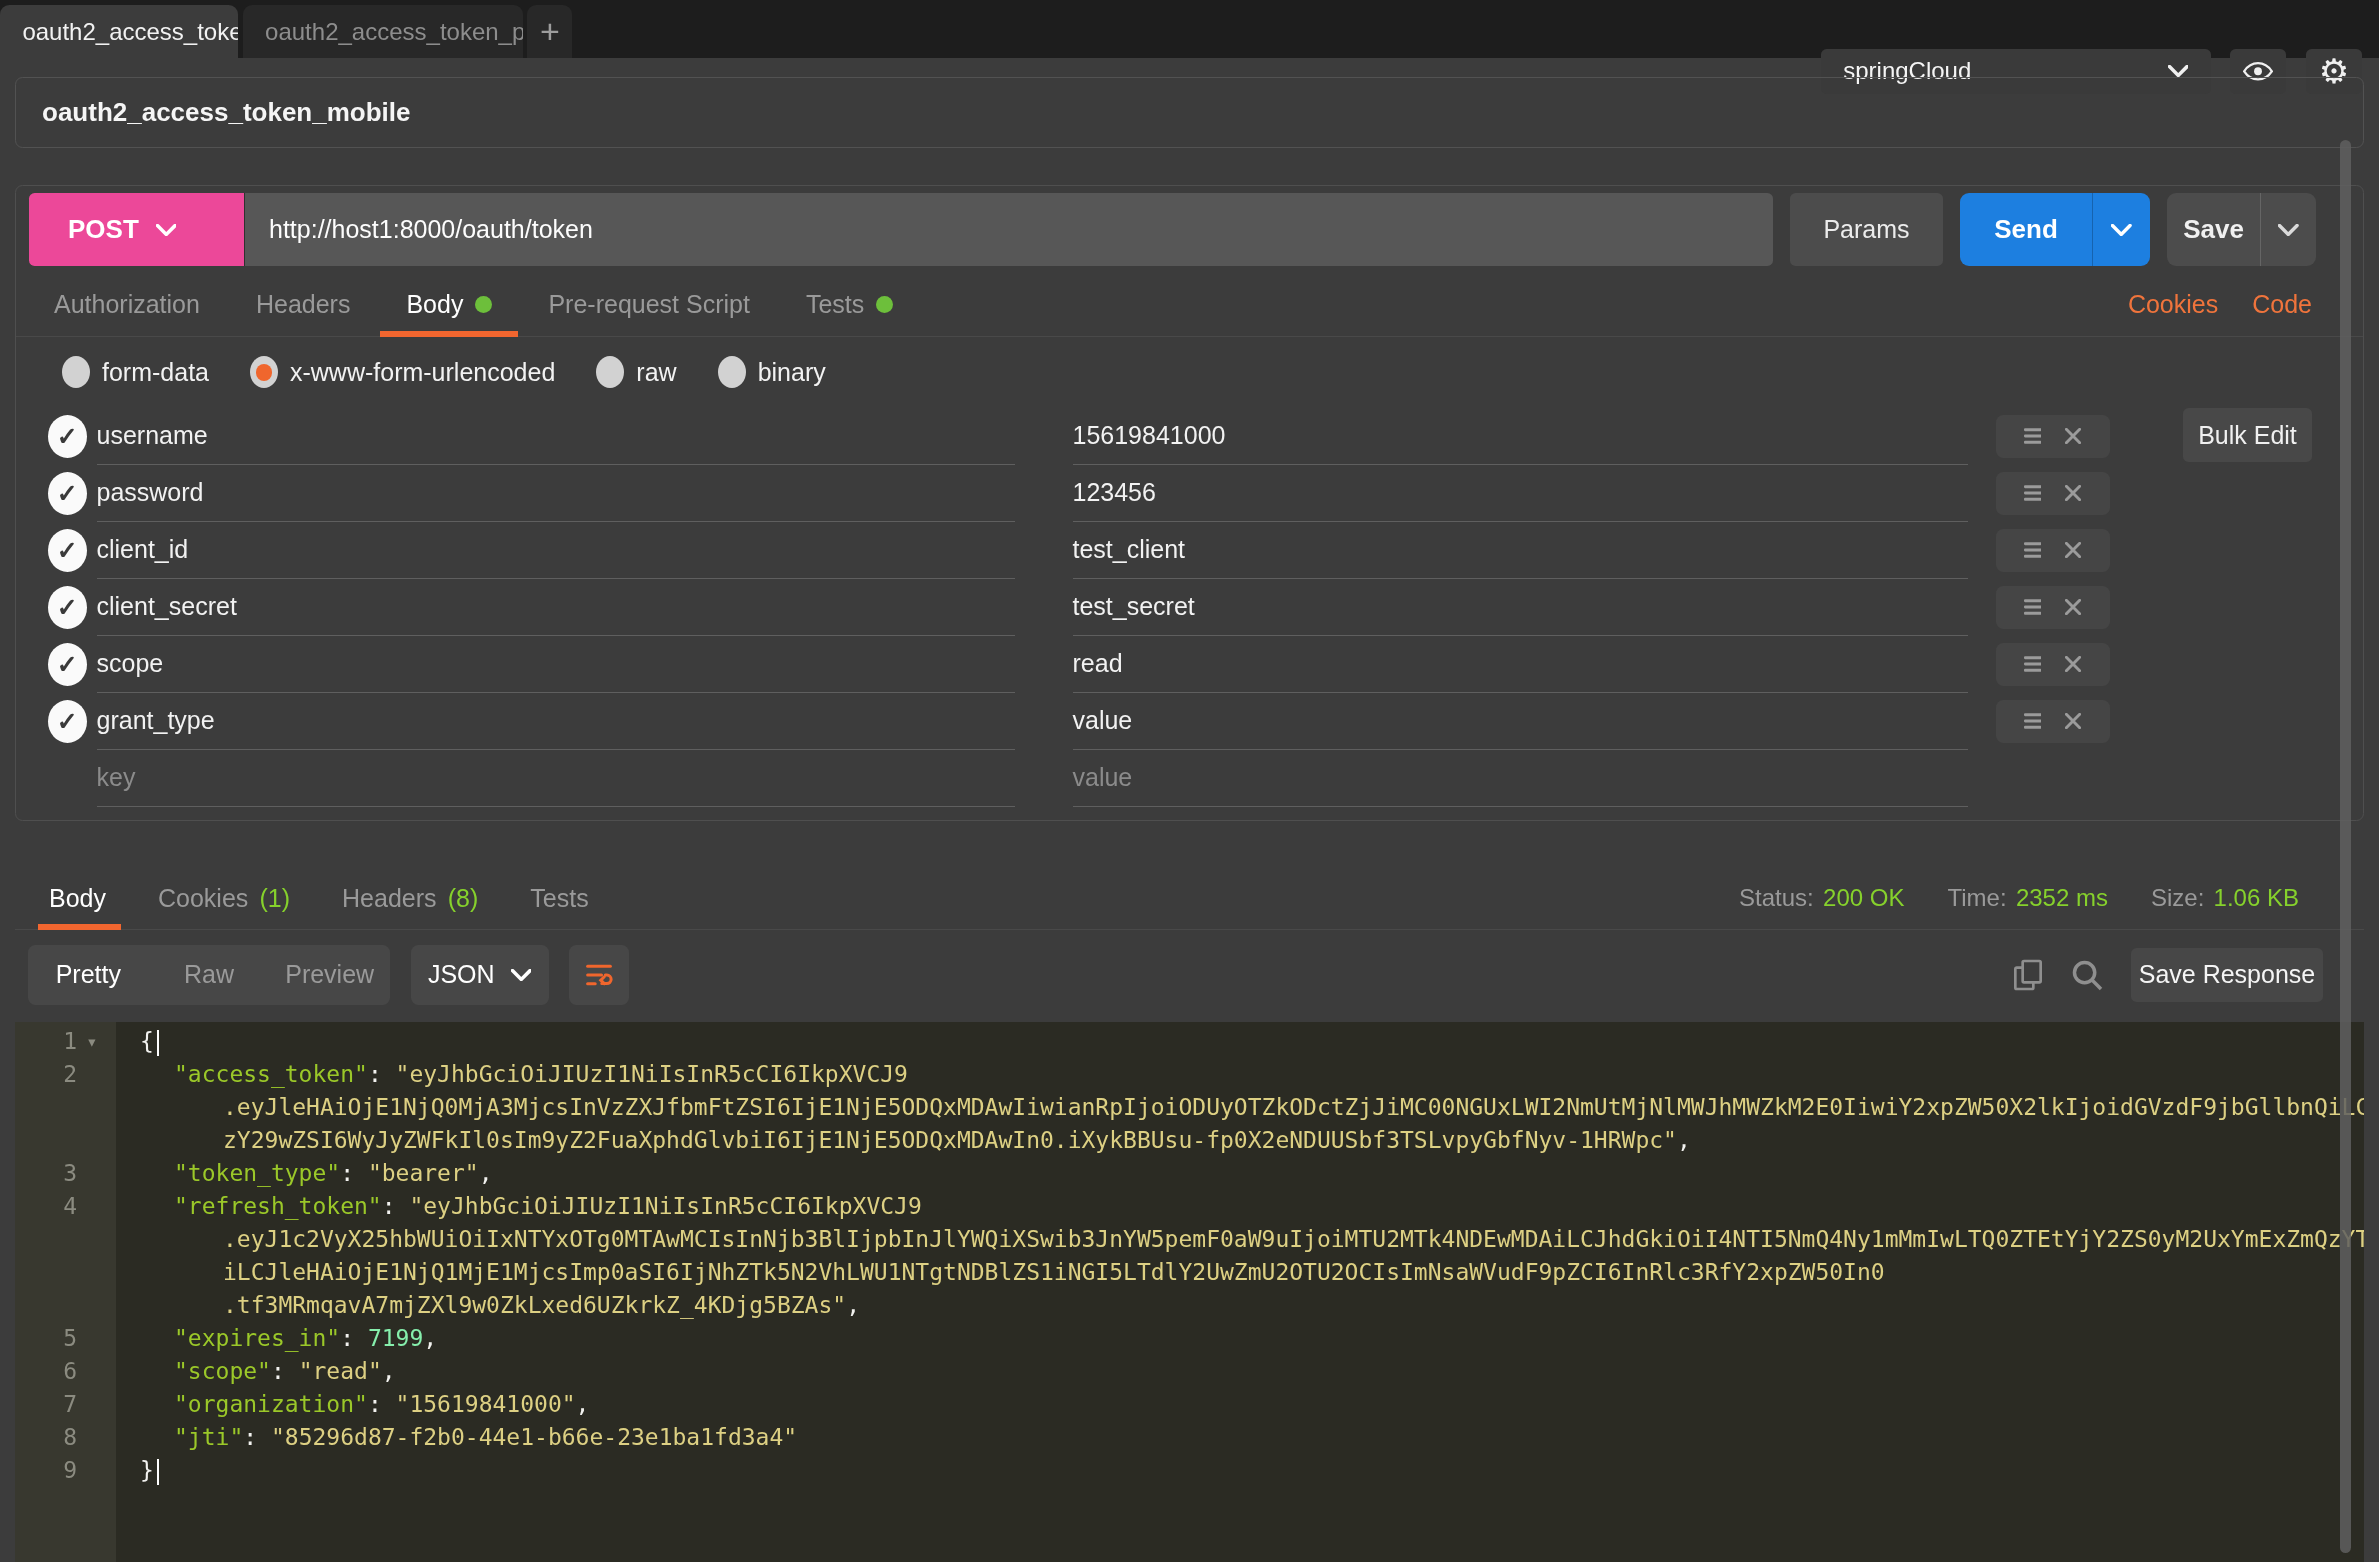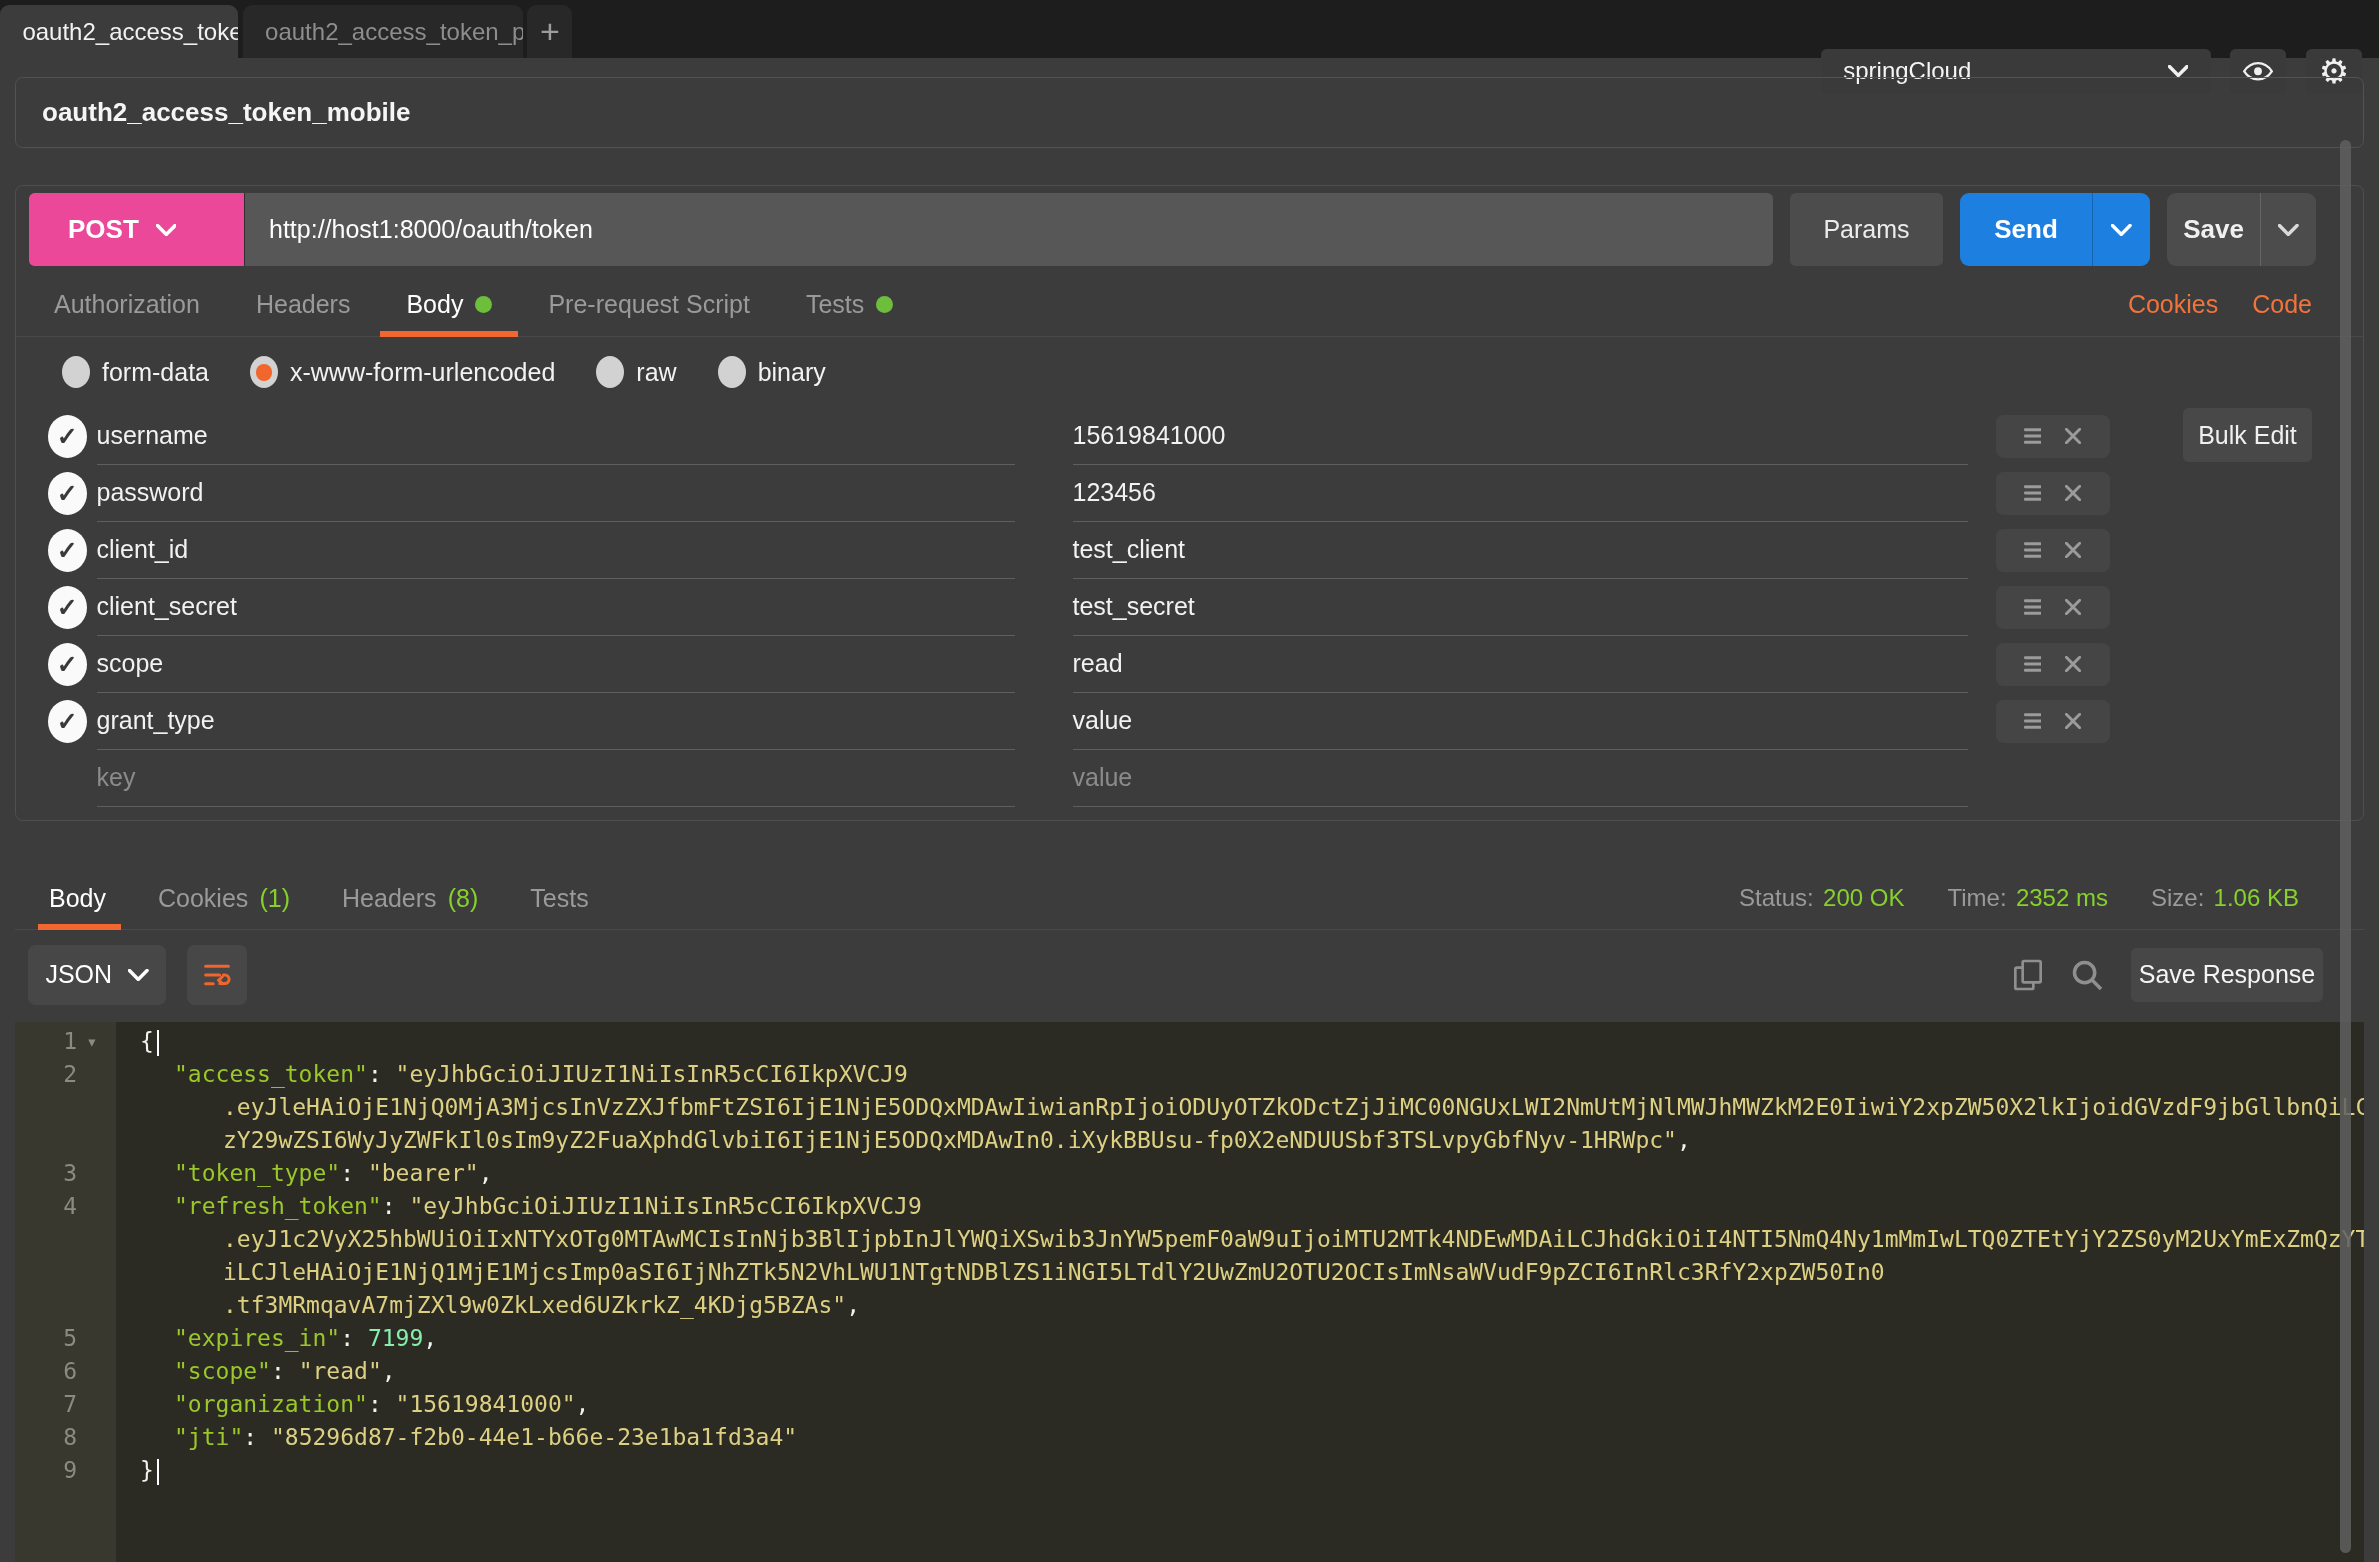--- a/index.html
+++ b/index.html
@@ -440,20 +440,31 @@
         </div>
       </div>
     <div class="resp-meta" id="resp-meta">
         <span class="meta-item"><span>Status:</span><span class="meta-val">200 OK</span></span>
         <span class="meta-item"><span>Time:</span><span class="meta-val">2352 ms</span></span>
         <span class="meta-item"><span>Size:</span><span class="meta-val">1.06 KB</span></span>
       </div>
   </div>
 
   <div class="resp-toolbar">
+    <div class="view-group" id="view-modes">
+        <div class="view-seg active">
+          <span>Pretty</span>
+        </div>
+        <div class="view-seg">
+          <span>Raw</span>
+        </div>
+        <div class="view-seg">
+          <span>Preview</span>
+        </div>
+      </div>
     <div class="format-select">
       <span>JSON</span>
       <span>
         <svg viewBox="0 0 14 8" width="20.5" height="12">
             <polyline points="1,1 7,7 13,1" fill="none" stroke="currentColor" stroke-width="2.4" stroke-linecap="round"></polyline>
           </svg>
       </span>
     </div>
     <div class="wrap-btn">
       <span>

